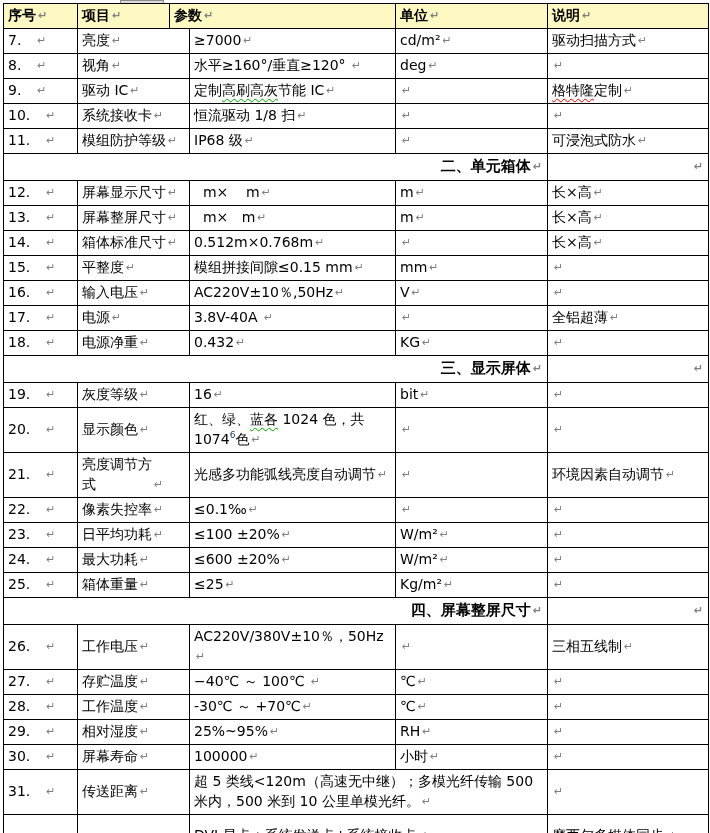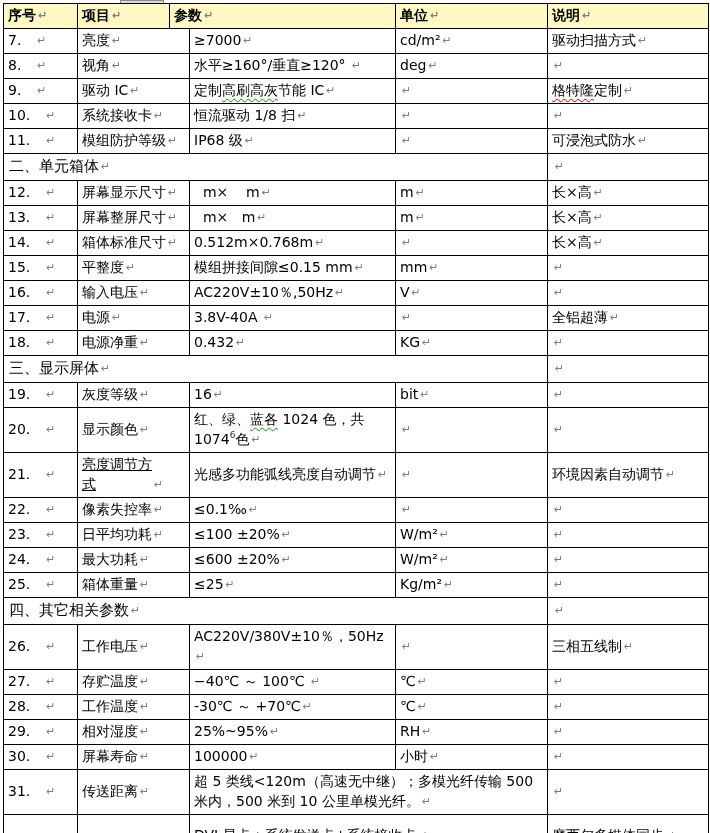--- a/index.html
+++ b/index.html
@@ -16,25 +16,25 @@
     position:absolute; left:3px; top:3px; width:705px;
     border-collapse:collapse; table-layout:fixed;
   }
   td, th {
     border:1px solid #000; padding:1px 4px; margin:0;
     vertical-align:middle; text-align:left; font-weight:normal;
     line-height:20px; white-space:pre-wrap; overflow-wrap:break-word;
     overflow:hidden;
   }
   thead th { background:#fef9c3; font-weight:bold; height:20px; }
-  tr.section td { font-weight:normal; font-size:15px; padding:2px 5px; }
+  tr.section td { font-weight:bold; font-size:15px; padding:2px 5px;text-align:right; }
   tr.sub-a > td { padding-top:10px; padding-bottom:10px; }
   .txt { white-space:pre-wrap; }
   .bold { font-weight:normal; }
-  .narrow-item { display:inline-block; width:5em;text-decoration:underline; }
+  .narrow-item { display:inline-block; width:5em; }
   .pilcrow {
     color:#7f7f7f; font-size:11px; margin-left:2px;
     display:inline-block; transform:translateY(-1px);
   }
   td.serial .pilcrow { margin-left:16px; }
   .sq-green {
     text-decoration-line:underline; text-decoration-style:wavy;
     text-decoration-color:#00a000; text-decoration-thickness:1px;
     text-underline-offset:3px; text-decoration-skip-ink:none;
   }
@@ -204,21 +204,21 @@
           <td><span class="txt"></span><span class="pilcrow">↵</span></td>
         </tr>
         <tr>
           <td class="serial"><span class="txt">25.</span><span class="pilcrow">↵</span></td>
           <td colspan="2"><span class="txt">箱体重量</span><span class="pilcrow">↵</span></td>
           <td colspan="1"><span class="txt">≤25</span><span class="pilcrow">↵</span></td>
           <td><span class="txt">Kg/m²</span><span class="pilcrow">↵</span></td>
           <td><span class="txt"></span><span class="pilcrow">↵</span></td>
         </tr>
         <tr class="section">
-          <td colspan="5"><span class="txt">四、其它相关参数</span><span class="pilcrow">↵</span></td>
+          <td colspan="5"><span class="txt">四、屏幕整屏尺寸</span><span class="pilcrow">↵</span></td>
           <td><span class="txt"></span><span class="pilcrow">↵</span></td>
         </tr>
         <tr>
           <td class="serial"><span class="txt">26.</span><span class="pilcrow">↵</span></td>
           <td colspan="2"><span class="txt">工作电压</span><span class="pilcrow">↵</span></td>
           <td colspan="1"><span class="txt">AC220V/380V±10％，50Hz</span><span class="pilcrow">↵</span></td>
           <td><span class="txt"></span><span class="pilcrow">↵</span></td>
           <td><span class="txt">三相五线制</span><span class="pilcrow">↵</span></td>
         </tr>
         <tr>

